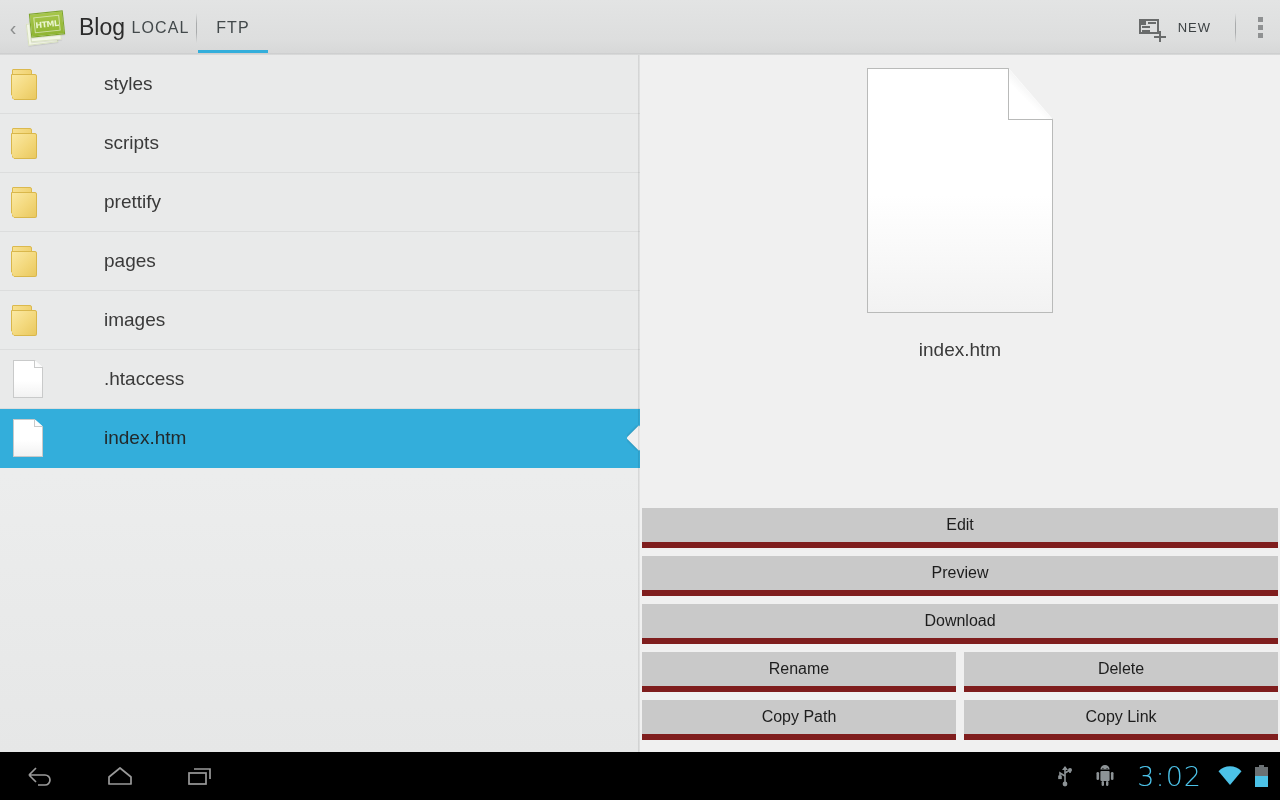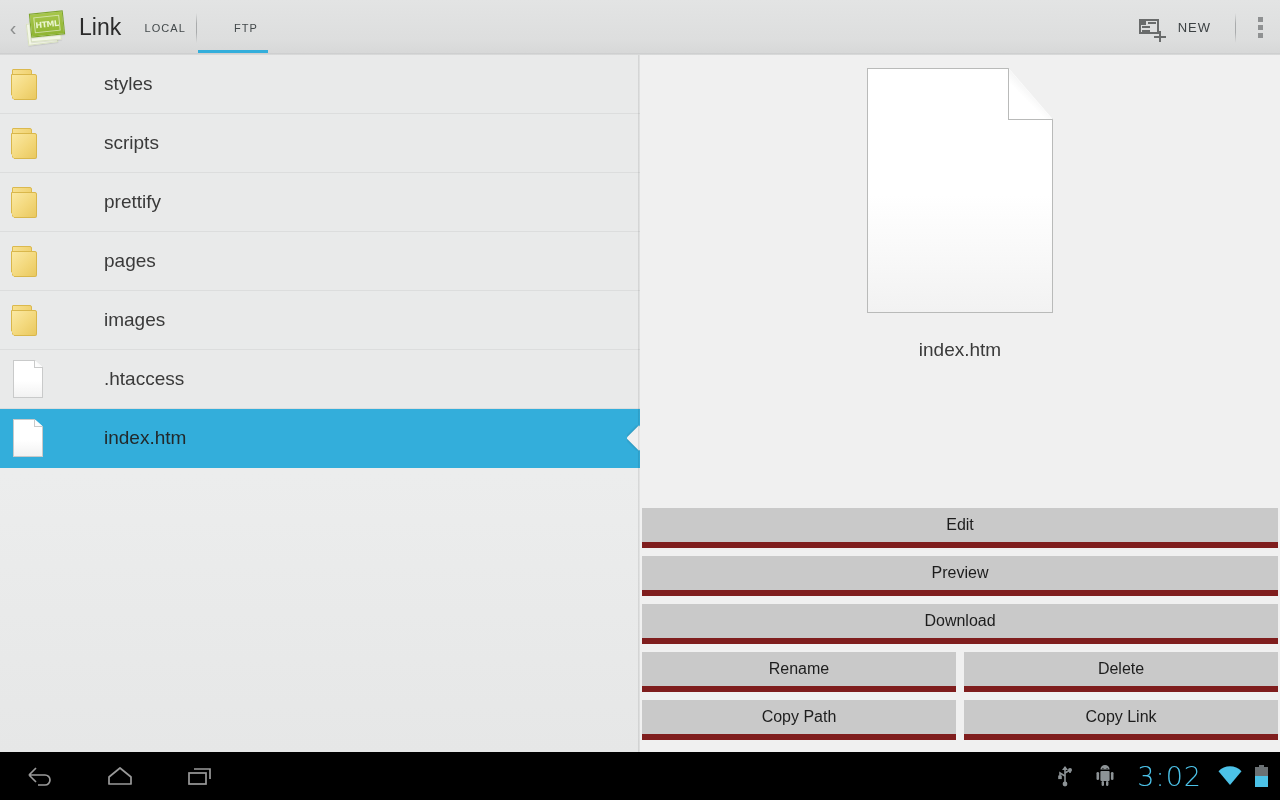--- a/index.html
+++ b/index.html
@@ -107,22 +107,22 @@
     position: absolute;
     left: 125px; top: 0;
     height: 55px;
     display: flex;
     align-items: stretch;
   }
   .tab {
     position: relative;
     display: flex;
     align-items: center;
-    justify-content: flex-end;
-    font-size: 11px;
+    justify-content: center;
+    font-size: 16px;
     letter-spacing: 1.1px;
     color: #43494b;
     padding: 16px 10px;
     box-sizing: border-box;
     height: 55px;
   }
   .tab#tab-local { width: 71px; }
   .tab#tab-ftp { width: 70px; margin-left: 1px; }
   .tab-divider {
     width: 1px;
@@ -497,21 +497,21 @@
 
     <div class="ab-left">
       <div class="back-chevron">‹</div>
       <div class="app-icon">
         <div class="sheet s1"></div>
         <div class="sheet s2"></div>
         <div class="sheet s3">
           <div class="glyph">HTML</div>
         </div>
       </div>
-      <div class="app-title">Link</div>
+      <div class="app-title">Blog</div>
     </div>
 
     <div class="tabs">
       <div class="tab" id="tab-local">
         <span>LOCAL</span>
       </div>
       <div class="tab-divider"></div>
       <div class="tab active" id="tab-ftp">
         <span>FTP</span>
       </div>

